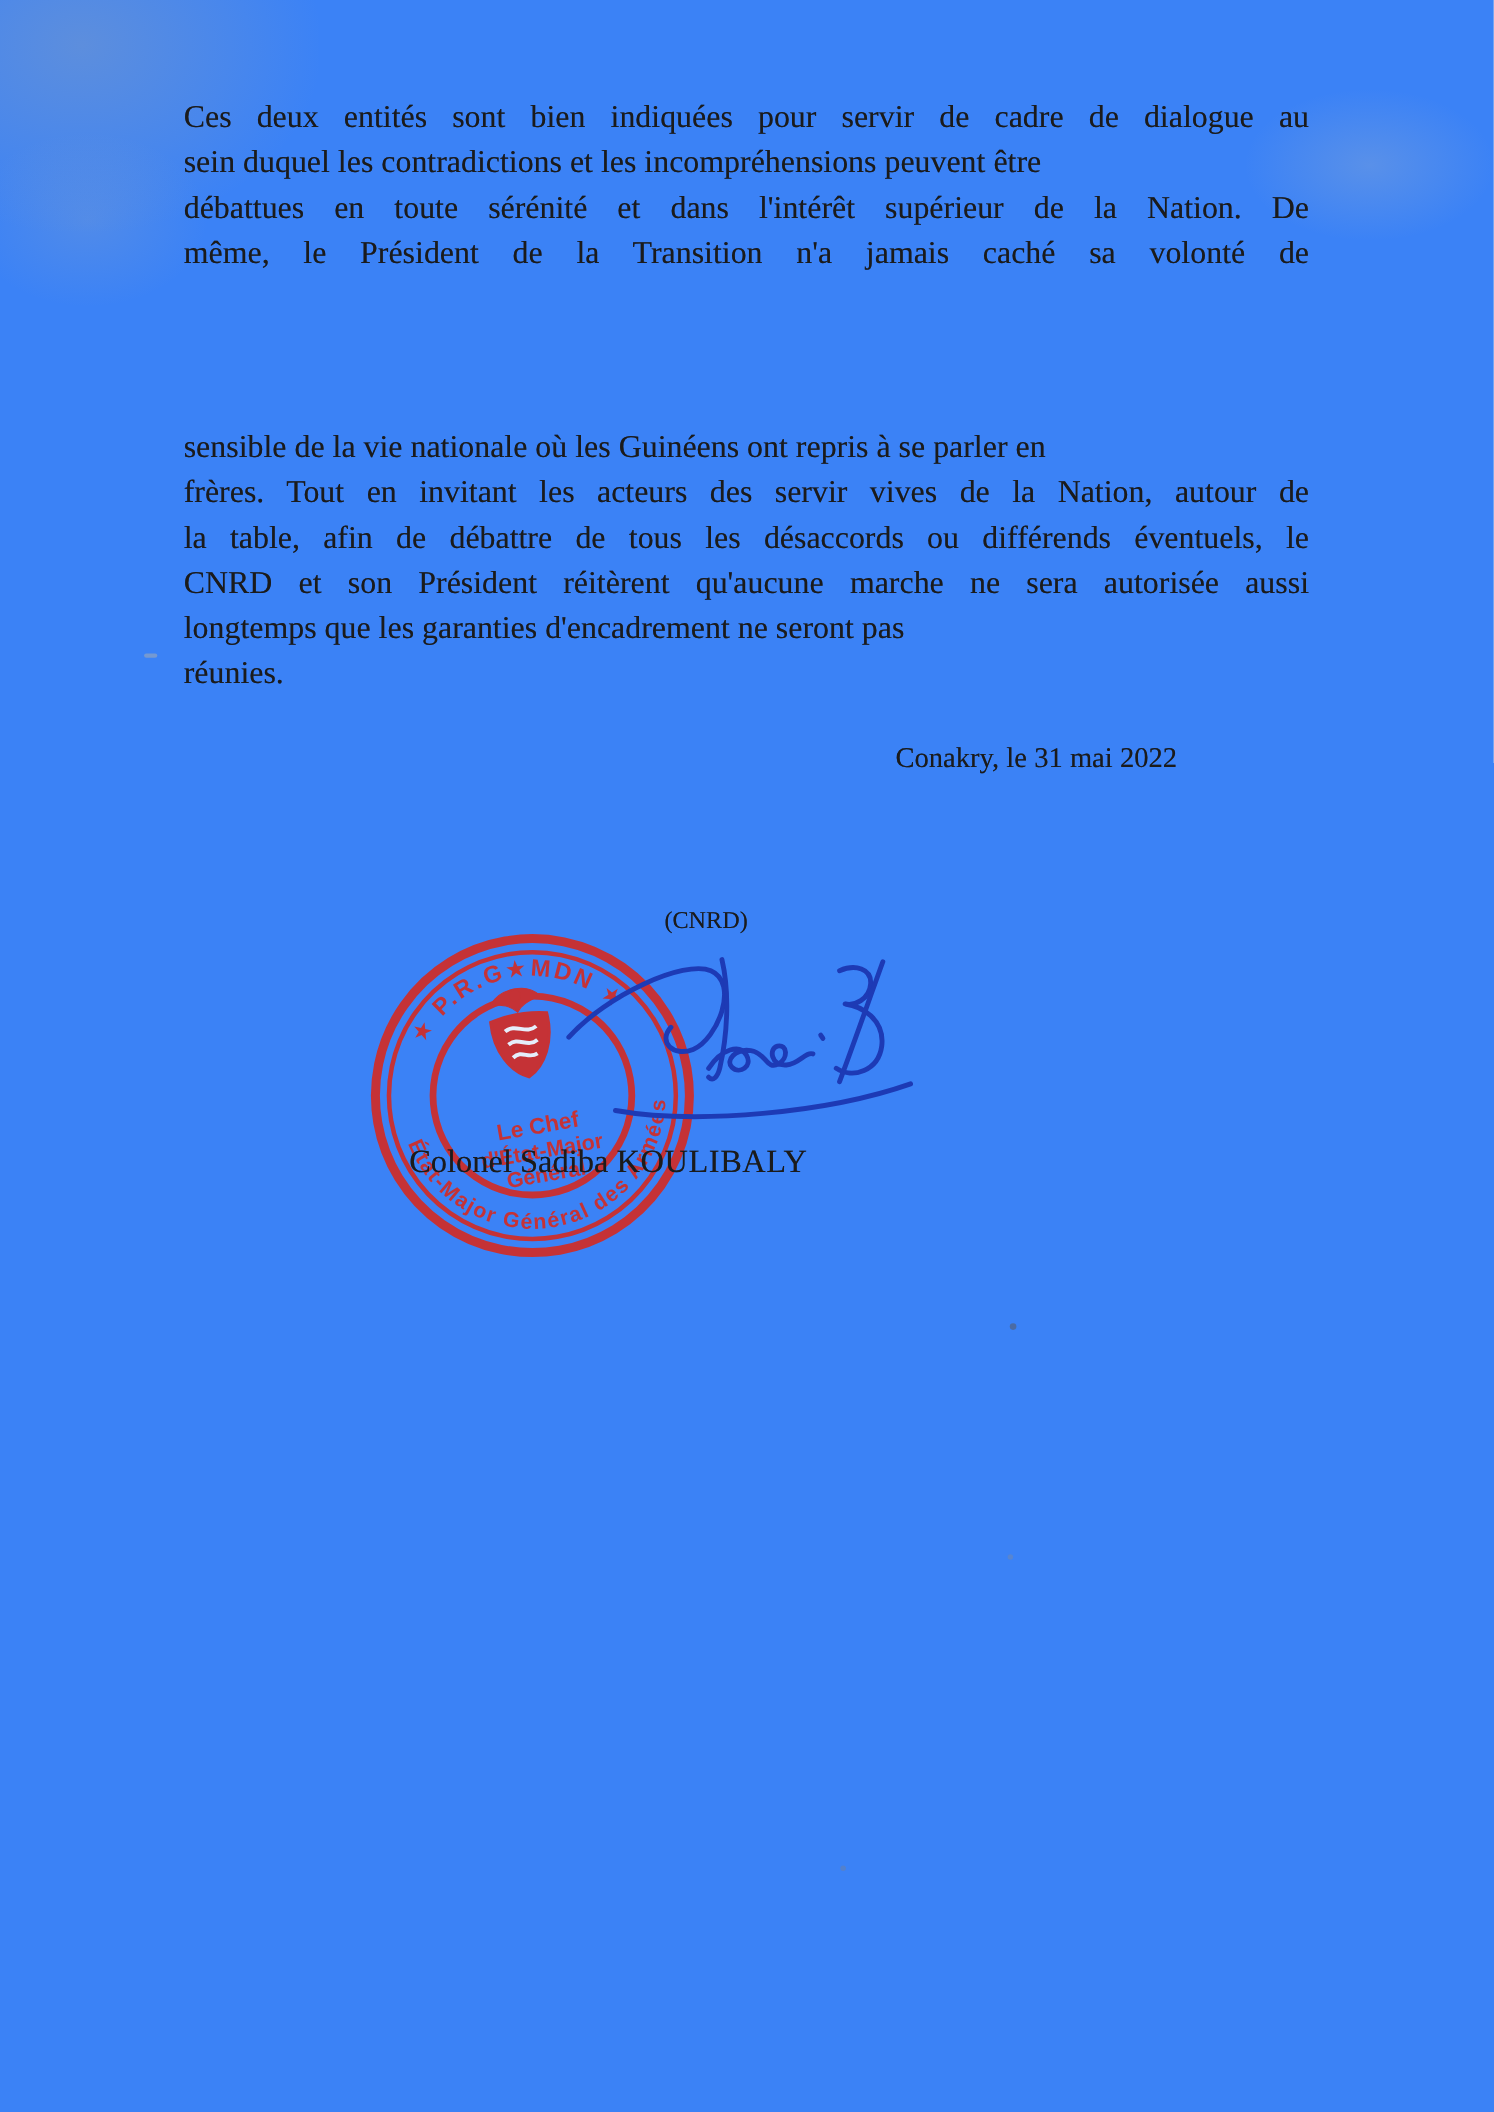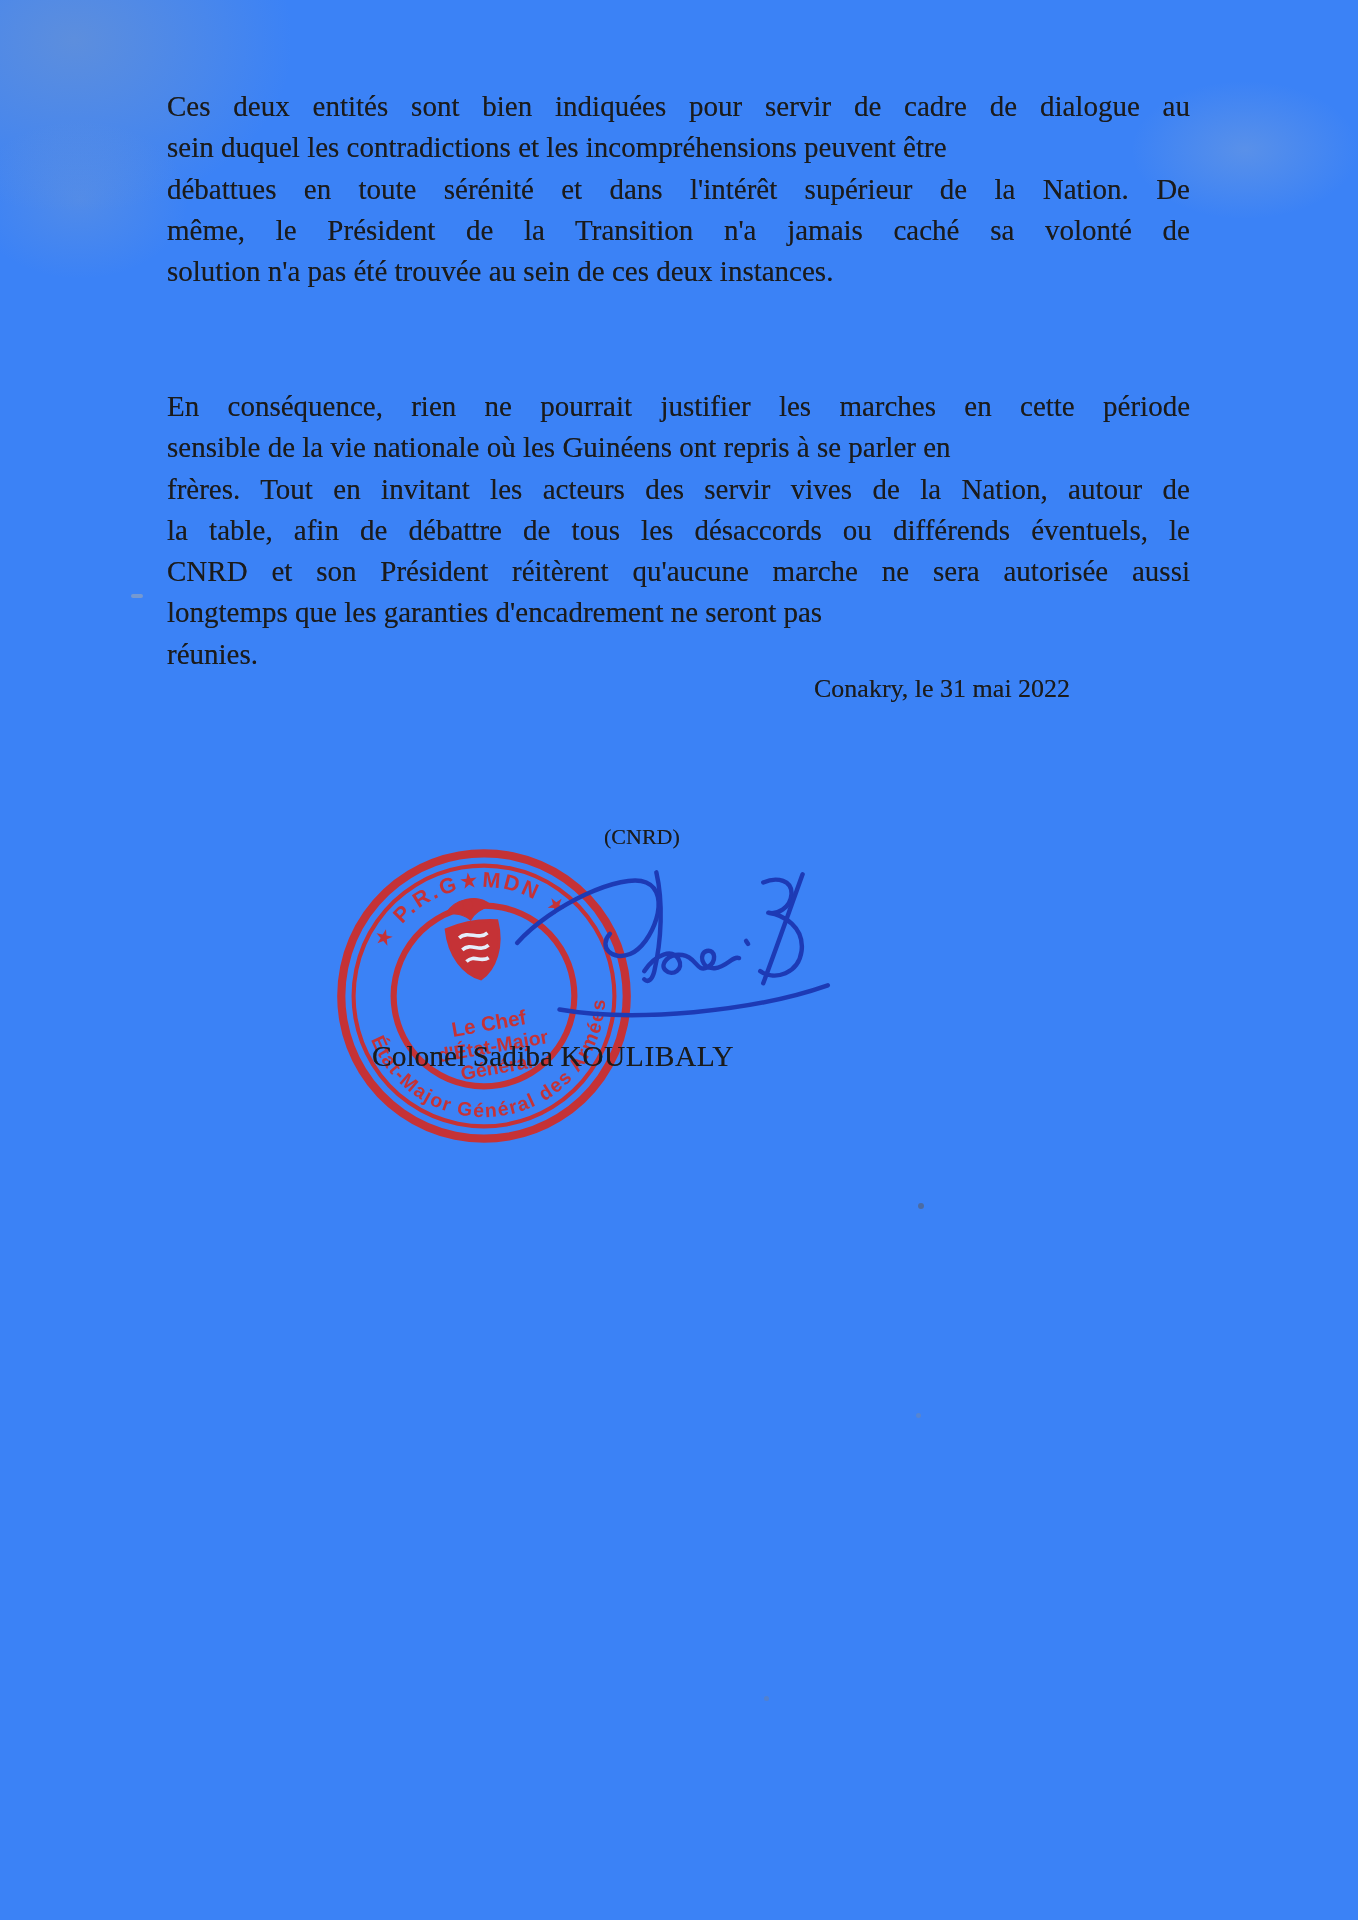--- a/index.html
+++ b/index.html
@@ -79,25 +79,23 @@
 
   <div class="smudge tl"></div>
   <div class="smudge tl2"></div>
   <div class="smudge tr"></div>
 
   <div class="para" id="p1">
     <div class="line just">Ces deux entités sont bien indiquées pour servir de cadre de dialogue au</div>
     <div class="line">sein duquel les contradictions et les incompréhensions peuvent être</div>
     <div class="line just">débattues en toute sérénité et dans l'intérêt supérieur de la Nation. De</div>
     <div class="line just">même, le Président de la Transition n'a jamais caché sa volonté de</div>
-    <div class="line">solution n'a pas été trouvée au sein de ces deux instances.</div>
   </div>
 
   <div class="para" id="p2">
-    <div class="line just">En conséquence, rien ne pourrait justifier les marches en cette période</div>
     <div class="line">sensible de la vie nationale où les Guinéens ont repris à se parler en</div>
     <div class="line just">frères. Tout en invitant les acteurs des servir vives de la Nation, autour de</div>
     <div class="line just">la table, afin de débattre de tous les désaccords ou différends éventuels, le</div>
     <div class="line just">CNRD et son Président réitèrent qu'aucune marche ne sera autorisée aussi</div>
     <div class="line">longtemps que les garanties d'encadrement ne seront pas</div>
     <div class="line">réunies.</div>
   </div>
 
   <div class="dateline">Conakry, le 31 mai 2022</div>
 

